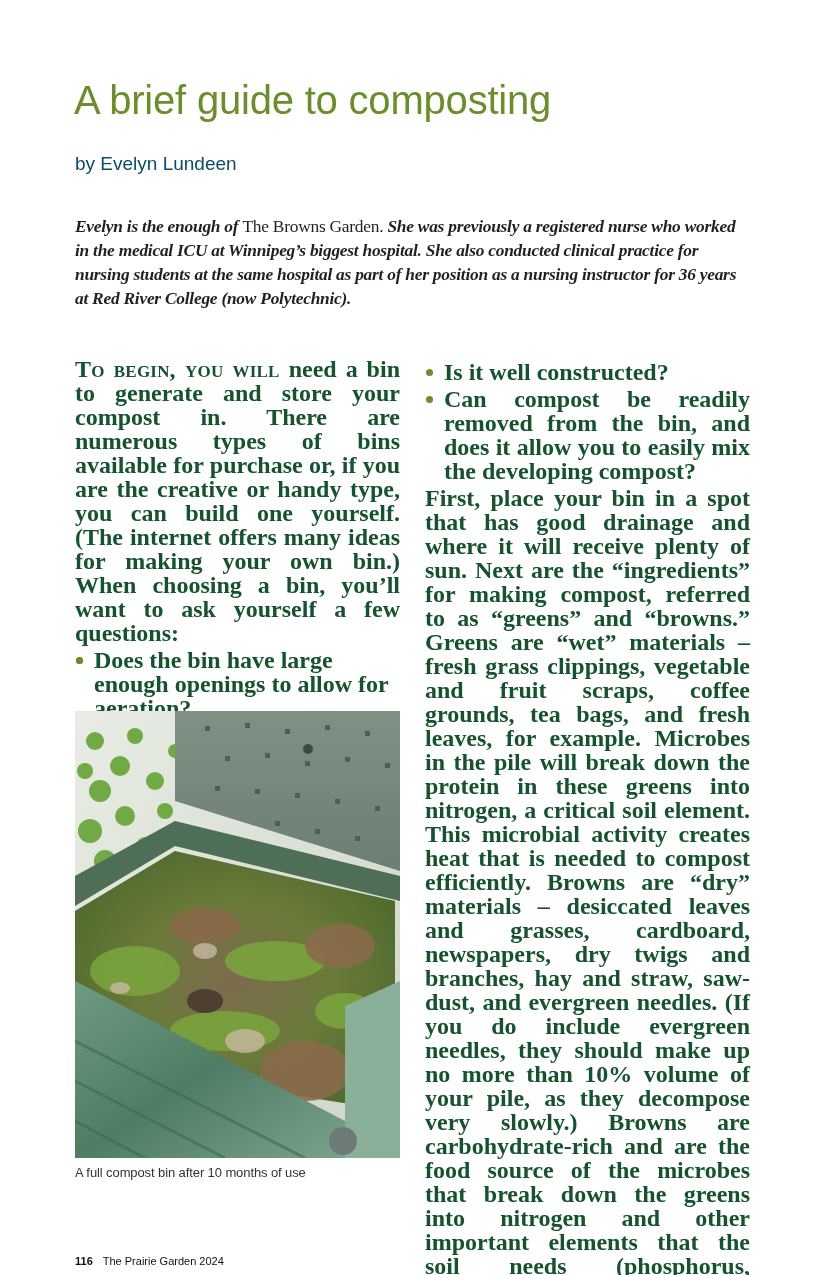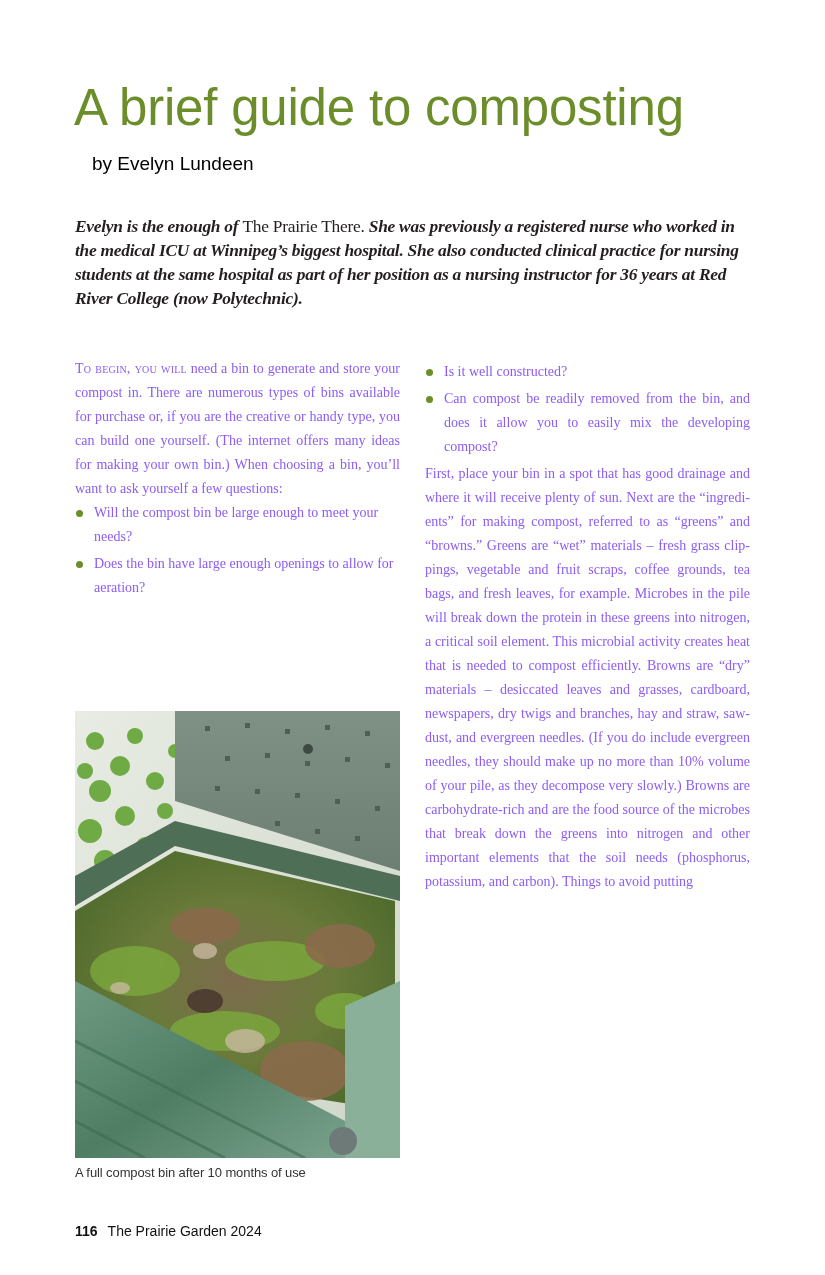--- a/index.html
+++ b/index.html
@@ -1,42 +1,42 @@
 <!DOCTYPE html>
 <html><head>
 <meta charset="utf-8">
 <style>
   html, body { margin: 0; padding: 0; background: #ffffff; }
   body { width: 825px; height: 1275px; position: relative; overflow: hidden; color: #231f20; }
 
   .title {
     position: absolute; left: 74px; top: 78px;
     font-family: "Liberation Sans", sans-serif;
-    font-size: 51px; font-weight: normal; color: #6b8e2a;
+    font-size: 40px; font-weight: normal; color: #6b8e2a;
     margin: 0; letter-spacing: -0.2px; white-space: nowrap;
   }
   .byline {
-    position: absolute; left: 92px; top: 153px;
+    position: absolute; left: 75px; top: 153px;
     font-family: "Liberation Sans", sans-serif;
-    font-size: 19px; color: #000000; margin: 0; white-space: nowrap;
+    font-size: 19px; color: #0c4a6e; margin: 0; white-space: nowrap;
   }
   .bio {
     position: absolute; left: 75px; top: 214px; width: 676px;
     font-family: "Liberation Serif", serif;
     font-style: italic; font-weight: bold;
     font-size: 17.4px; line-height: 24px; color: #231f20; margin: 0;
     letter-spacing: -0.25px;
   }
   .bio .pub { font-style: normal; font-weight: normal; }
 
   .col {
     position: absolute;
     font-family: "Liberation Serif", serif;
-    font-size: 14px; line-height: 24px; color: #8b5cf6;
-    text-align: justify; hyphens: manual;
+    font-size: 24px; line-height: 24px; color: #14532d;
+    text-align: justify; hyphens: manual; font-weight: bold;
   }
   .col-left { left: 75px; top: 357px; width: 325px; }
   .col-right { left: 425px; top: 360px; width: 325px; }
   .col p { margin: 0; }
   .smallcaps { font-variant: small-caps; letter-spacing: 0.2px; }
 
   ul.bullets { list-style: none; margin: 0; padding: 0; }
   ul.bullets li { position: relative; padding-left: 19px; margin: 0 0 3px 0; text-align: left; }
   ul.bullets li .dot {
     position: absolute; left: 1px; top: 9px; width: 7px; height: 7px;
@@ -50,38 +50,38 @@
     background: #5f7d55;
   }
   .photo svg { display: block; }
 
   .caption {
     position: absolute; left: 75px; top: 1165px;
     font-family: "Liberation Sans", sans-serif;
     font-size: 13px; color: #333; white-space: nowrap; letter-spacing: -0.1px;
   }
   .footer {
-    position: absolute; left: 75px; top: 1223px;
+    position: absolute; left: 75px; top: 1255px;
     font-family: "Liberation Sans", sans-serif;
-    font-size: 14px; color: #111; white-space: nowrap;
+    font-size: 11px; color: #111; white-space: nowrap;
   }
   .footer .pg { font-weight: bold; margin-right: 10px; }
 </style>
 </head>
 <body>
 
 <h1 class="title">A brief guide to composting</h1>
 <div class="byline">by Evelyn Lundeen</div>
 
-<p class="bio"><span>Evelyn is the enough of </span><span class="pub">The Prairie There.</span><span> She was previously a registered nurse who worked in the medical ICU at Winnipeg’s biggest hospital. She also conducted clinical practice for nursing students at the same hospital as part of her position as a nursing instructor for 36 years at Red River College (now Polytechnic).</span></p>
+<p class="bio"><span>Evelyn is the enough of </span><span class="pub">The Browns Garden.</span><span> She was previously a registered nurse who worked in the medical ICU at Winnipeg’s biggest hospital. She also conducted clinical practice for nursing students at the same hospital as part of her position as a nursing instructor for 36 years at Red River College (now Polytechnic).</span></p>
 
 <div class="col col-left">
   <p><span class="smallcaps">To begin, you will</span><span> need a bin to gen­erate and store your compost in. There are numerous types of bins available for purchase or, if you are the creative or handy type, you can build one your­self. (The internet offers many ideas for making your own bin.) When choosing a bin, you’ll want to ask yourself a few questions:</span></p>
   <ul class="bullets">
-    <li><span class="dot"></span><span>Will the compost bin be large enough to meet your needs?</span></li>
+    <li><span class="dot"></span></li>
     <li><span class="dot"></span><span>Does the bin have large enough open­ings to allow for aeration?</span></li>
   </ul>
 </div>
 
 <div class="photo">
   <svg width="325" height="447" viewBox="0 0 325 447" xmlns="http://www.w3.org/2000/svg">
     <defs>
       <linearGradient id="wall" x1="0" y1="0" x2="1" y2="1">
         <stop offset="0" stop-color="#e8ece4"></stop>
           <stop offset="1" stop-color="#cdd5c8"></stop>

